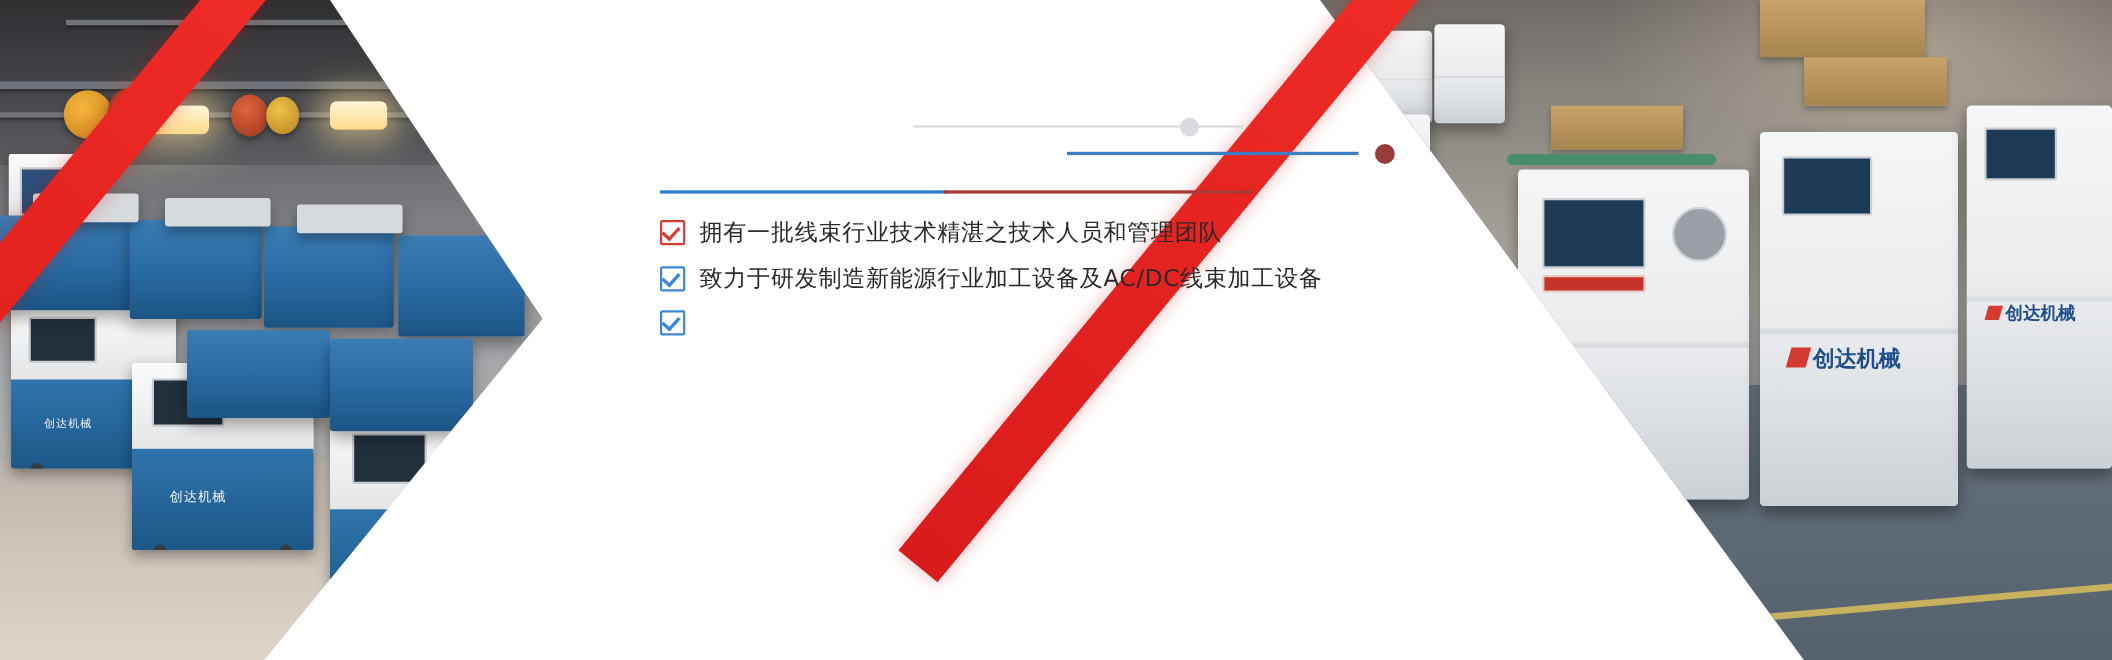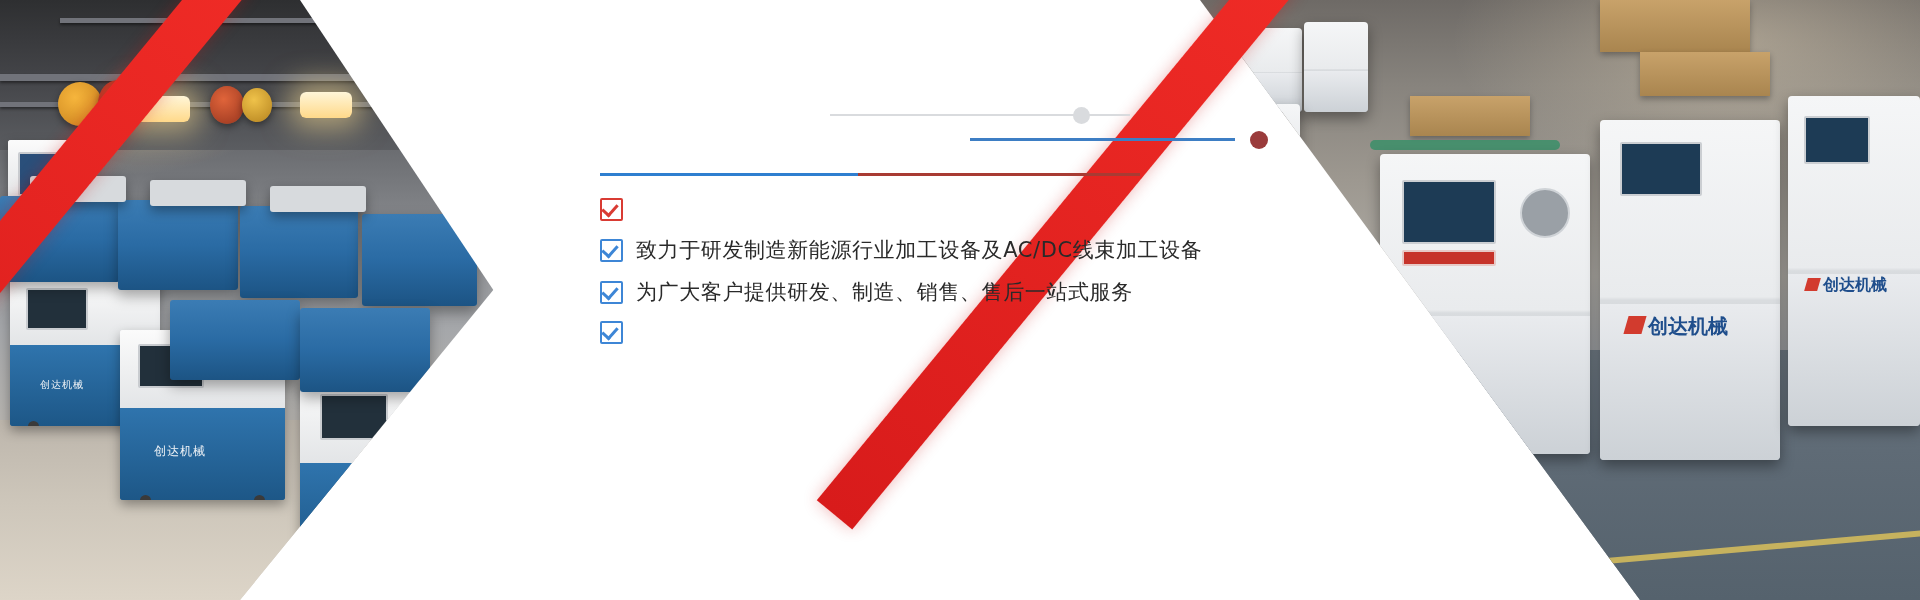--- a/index.html
+++ b/index.html
@@ -336,28 +336,25 @@
 
 
     <div class="rule">
       <div class="blue"></div>
       <div class="red"></div>
     </div>
 
     <div class="bullets">
       <div class="bullet">
         <span class="chk red"></span>
+        <span class="btext">拥有一批线束行业技术精湛之技术人员和管理团队</span>
       </div>
       <div class="bullet">
         <span class="chk"></span>
         <span class="btext">致力于研发制造新能源行业加工设备及AC/DC线束加工设备</span>
       </div>
       <div class="bullet">
         <span class="chk"></span>
-        <span class="btext">为广大客户提供研发、制造、销售、售后一站式服务</span>
-      </div>
-      <div class="bullet">
-        <span class="chk"></span>
       </div>
     </div>
 
   </div>
 </div>
 
 </body></html>

